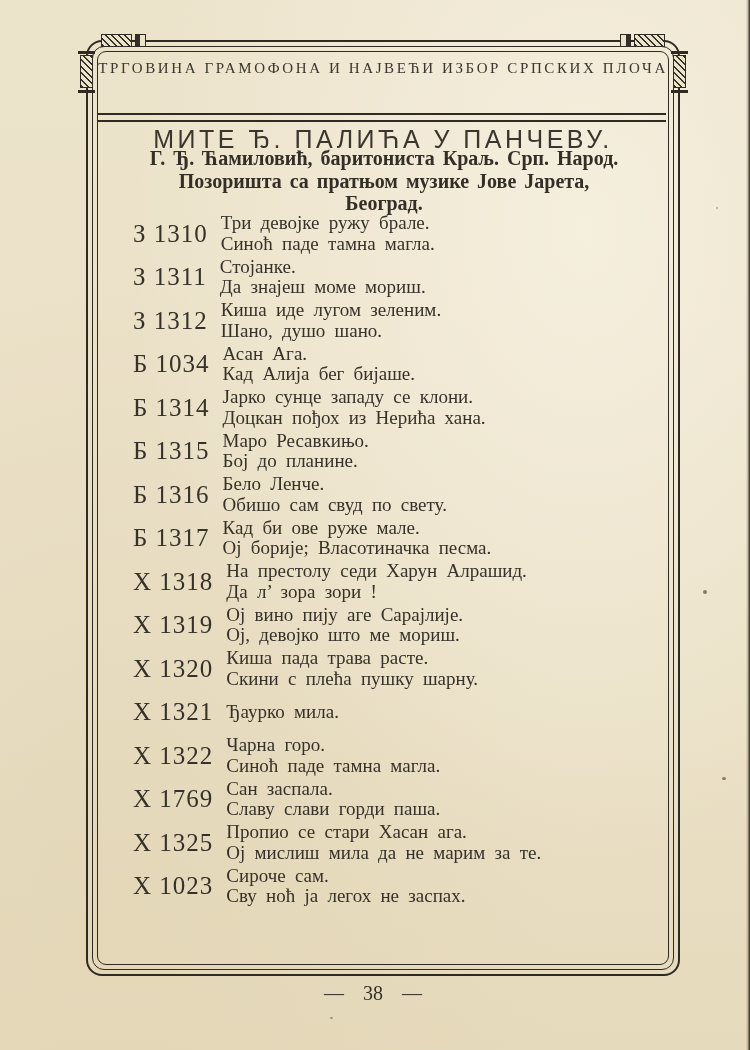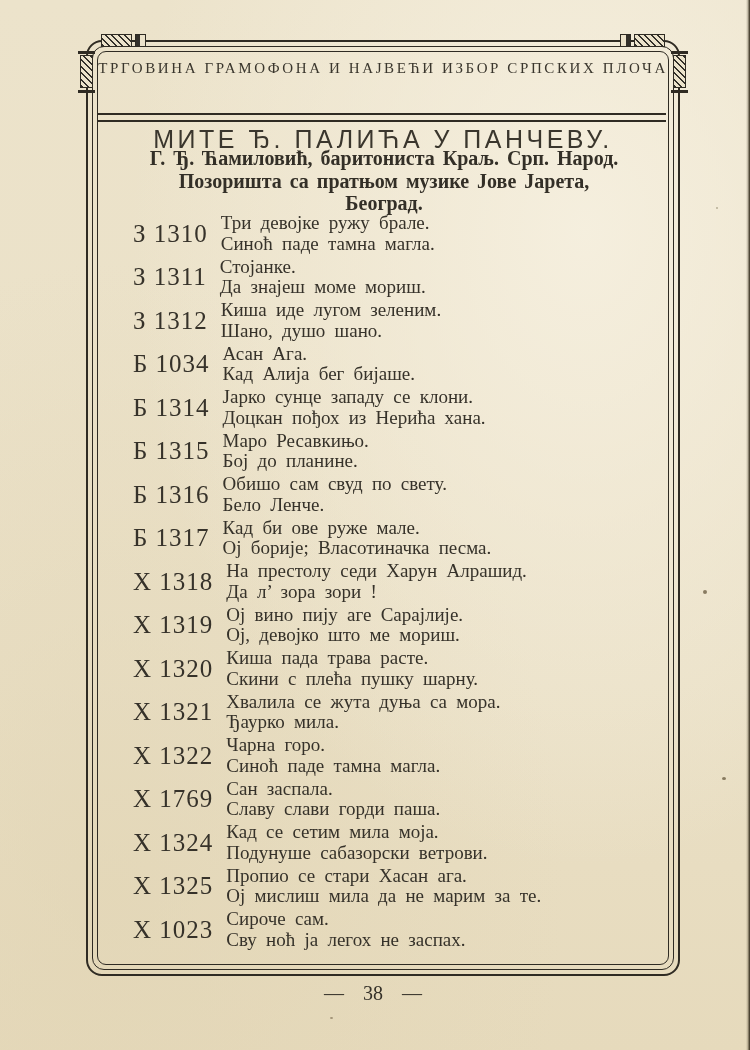--- a/index.html
+++ b/index.html
@@ -170,22 +170,22 @@
       <div class="record-code">Б 1315</div>
       <div class="record-titles">
         <div class="record-title">Маро Ресавкињо.</div>
         <div class="record-title">Бој до планине.</div>
       </div>
     </div>
 
     <div class="record-row">
       <div class="record-code">Б 1316</div>
       <div class="record-titles">
+        <div class="record-title">Бело Ленче.</div>
         <div class="record-title">Обишо сам свуд по свету.</div>
-        <div class="record-title">Бело Ленче.</div>
       </div>
     </div>
 
     <div class="record-row">
       <div class="record-code">Б 1317</div>
       <div class="record-titles">
         <div class="record-title">Кад би ове руже мале.</div>
         <div class="record-title">Ој борије; Власотиначка песма.</div>
       </div>
     </div>
@@ -210,48 +210,40 @@
       <div class="record-code">Х 1320</div>
       <div class="record-titles">
         <div class="record-title">Киша пада трава расте.</div>
         <div class="record-title">Скини с плећа пушку шарну.</div>
       </div>
     </div>
 
     <div class="record-row">
       <div class="record-code">Х 1321</div>
       <div class="record-titles">
-        <div class="record-title">Хвалила се жута дуња са мора.</div>
         <div class="record-title">Ђаурко мила.</div>
       </div>
     </div>
 
     <div class="record-row">
       <div class="record-code">Х 1322</div>
       <div class="record-titles">
         <div class="record-title">Чарна горо.</div>
         <div class="record-title">Синоћ паде тамна магла.</div>
       </div>
     </div>
 
     <div class="record-row">
       <div class="record-code">Х 1769</div>
       <div class="record-titles">
         <div class="record-title">Сан заспала.</div>
         <div class="record-title">Славу слави горди паша.</div>
       </div>
     </div>
 
-    <div class="record-row">
-      <div class="record-code">Х 1324</div>
-      <div class="record-titles">
-        <div class="record-title">Кад се сетим мила моја.</div>
-        <div class="record-title">Подунуше сабазорски ветрови.</div>
-      </div>
-    </div>
 
     <div class="record-row">
       <div class="record-code">Х 1325</div>
       <div class="record-titles">
         <div class="record-title">Пропио се стари Хасан ага.</div>
         <div class="record-title">Ој мислиш мила да не марим за те.</div>
       </div>
     </div>
 
     <div class="record-row">

